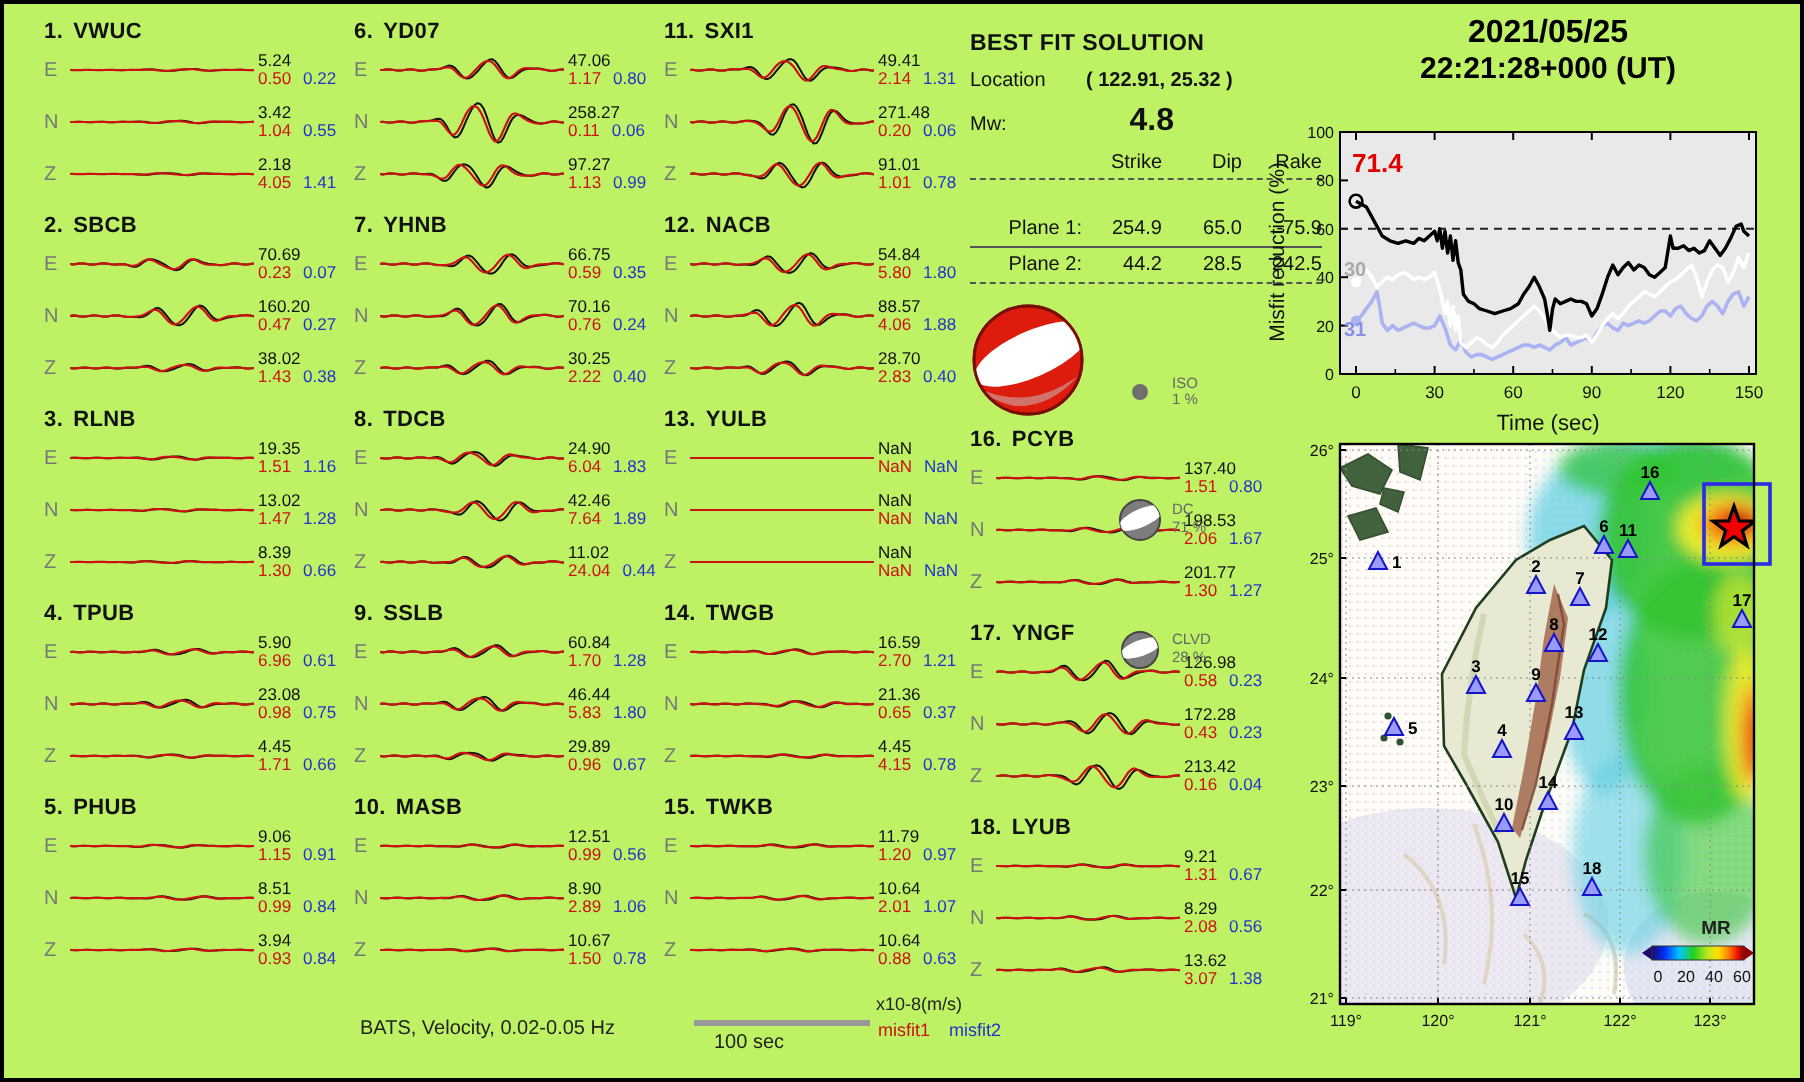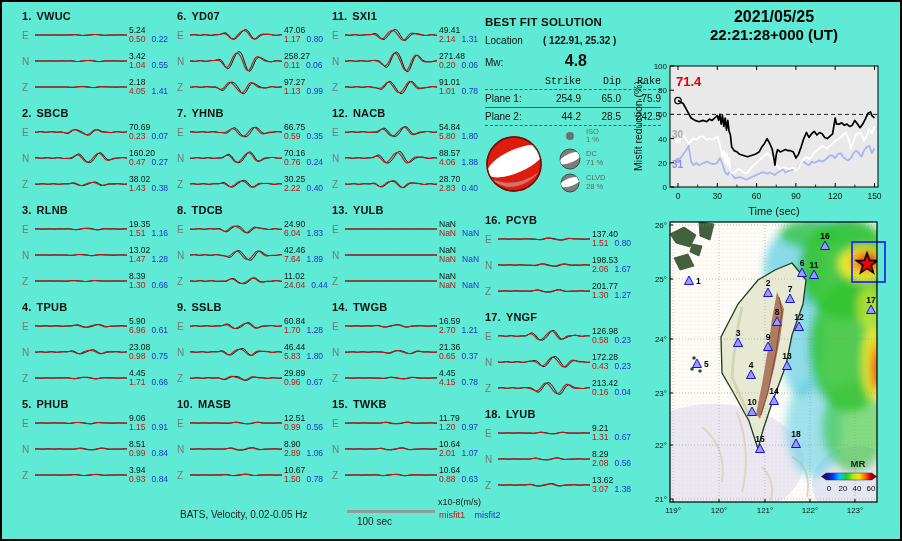--- a/index.html
+++ b/index.html
@@ -1,16 +1,16 @@
 <!DOCTYPE html>
 <html><head>
 <meta charset="utf-8">
 <style>
   html,body{margin:0;padding:0;background:#fff;}
-  .page{position:relative;width:898px;height:537px;border:2px solid #000;background:#5eead4;
+  .page{position:relative;width:898px;height:537px;border:2px solid #000;background:#bef264;
         font-family:"Liberation Sans",sans-serif;overflow:hidden;}
   
   .wcol{position:absolute;}
   .station{margin-bottom:5px;height:92px;}
   .st-header{font-size:11px;font-weight:bold;color:#111;letter-spacing:.2px;margin-bottom:0;}
   .st-header .st-num{margin-right:5px;}
   .wrow{display:flex;align-items:center;height:26px;}
   .comp{width:13px;font-size:10px;color:#777;flex:none;}
   .trace{flex:none;}
   .vals{margin-left:2px;line-height:1.05;}
@@ -20,31 +20,31 @@
   .m2{color:#2233cc;margin-left:6px;}
   
   #solution{position:absolute;left:483px;top:14px;width:196px;font-size:10px;color:#111;}
   #solution .heading{font-size:11.5px;font-weight:bold;margin-bottom:7px;letter-spacing:.2px;}
   .sol-row{margin-bottom:6px;display:flex;align-items:baseline;}
   .sol-row .lbl{width:58px;flex:none;}
   .sol-val{font-weight:bold;}
   .mw-val{font-size:16px;font-weight:bold;}
   .depth-val{font-weight:bold;}
   #sdr-table{width:176px;margin-top:2px;}
-  .sdr-head{display:flex;border-bottom:1px dashed #555;padding-bottom:2px;margin-bottom:3px;font-family:Liberation Mono, monospace;}
+  .sdr-head{display:flex;border-bottom:1px dashed #555;padding-bottom:2px;margin-bottom:19px;}
   .sdr-head span{width:40px;text-align:right;}
   .sdr-head .sp{width:56px;}
   .sdr-row{display:flex;padding-bottom:3px;margin-bottom:3px;}
   .sdr-row span{width:40px;text-align:right;}
-  .sdr-row .pl{width:56px;text-align:left;}
+  .sdr-row .pl{width:56px;text-align:right;}
   .sdr-row.r1{border-bottom:1px solid #555;}
   .sdr-row.r2{border-bottom:1px dashed #555;}
   #mech{display:flex;margin-top:8px;}
   #minis{margin-left:14px;margin-top:-6px;}
-  .mini{display:flex;align-items:center;margin-bottom:3px;}
+  .mini{display:flex;align-items:center;margin-bottom:3px;margin-top:44px;}
   .mini .mtxt{margin-left:5px;font-size:7.5px;color:#666;line-height:1.1;}
   
   #titleblock{position:absolute;left:652px;top:6px;width:240px;text-align:center;color:#000;}
   #titleblock .t1{font-size:16px;font-weight:bold;}
   #titleblock .t2{font-size:15px;font-weight:bold;}
   
   #caption{position:absolute;left:178px;top:507px;font-size:10px;color:#222;}
   #scalebar{position:absolute;left:345px;top:508px;width:88px;height:3px;background:#999;}
   #scalebar-label{position:absolute;left:355px;top:514px;font-size:10px;color:#222;}
   #units{position:absolute;left:436px;top:495px;font-size:9px;color:#222;}

